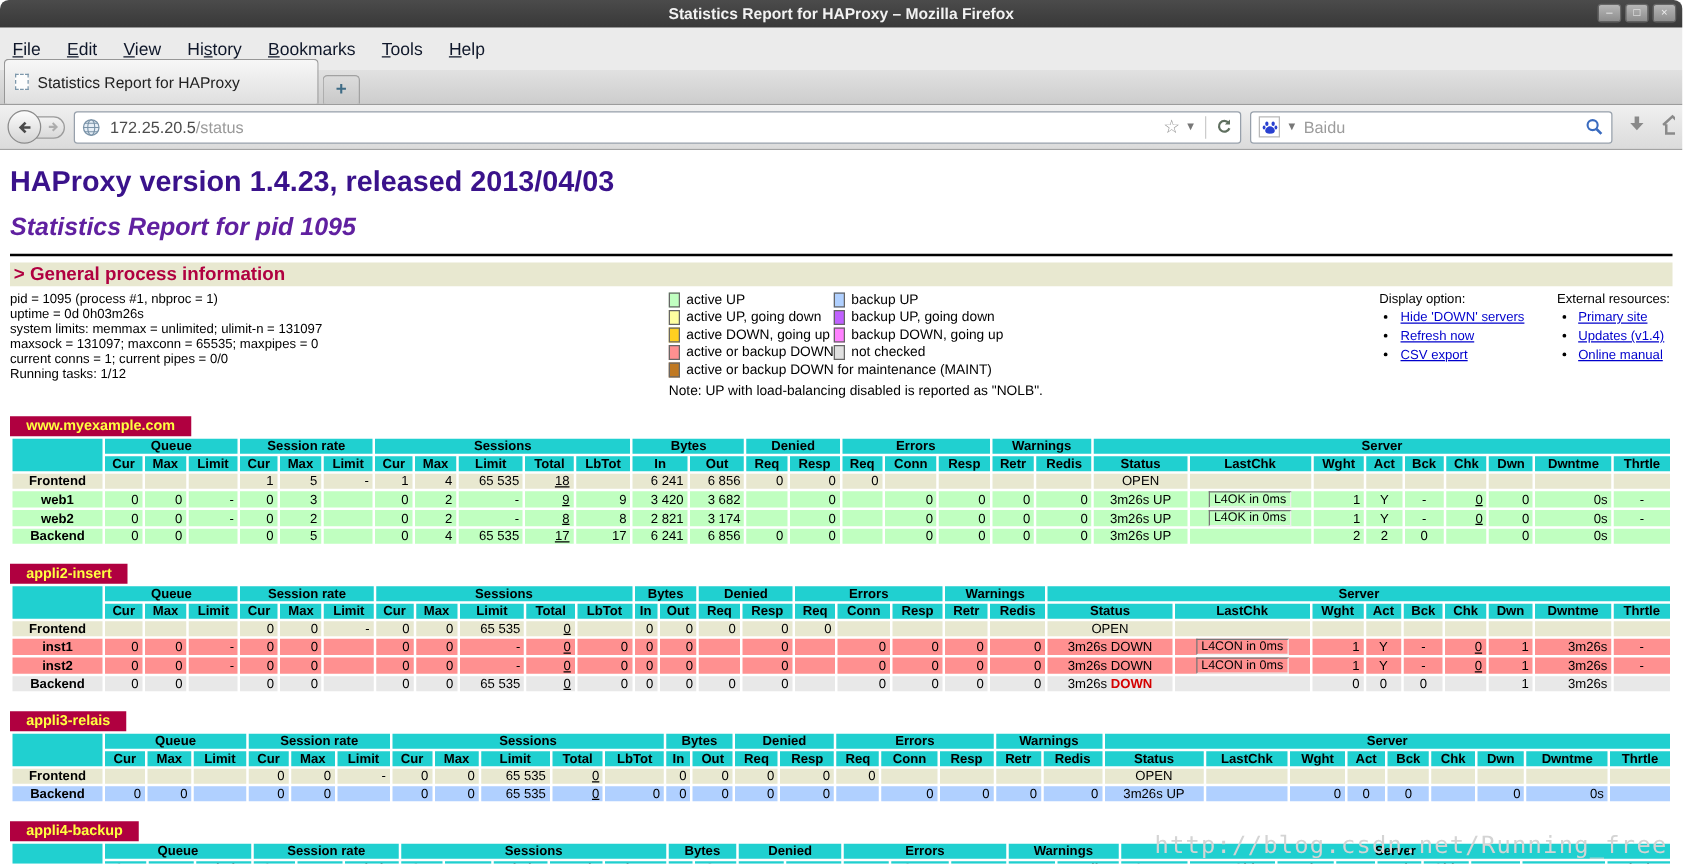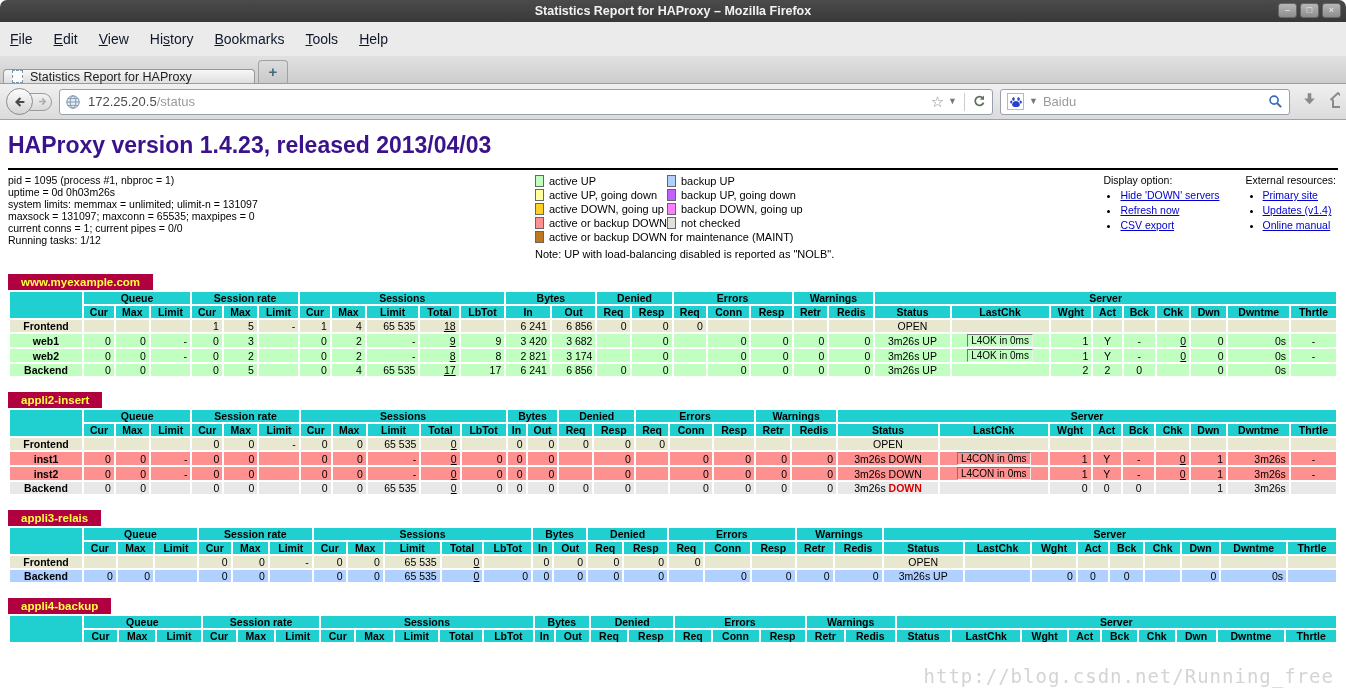--- a/index.html
+++ b/index.html
@@ -21,21 +21,21 @@
     border: 1px solid #666; border-radius: 3px; color: #f0f0f0;
     font-size: 9px; line-height: 13px; font-weight: normal; text-align: center; cursor: default;
   }
   .menubar { height: 34px; background: #ebebeb; display: flex; align-items: center; padding-left: 10px; font-size: 14px; color: #0f172a; }
   .menu-item { margin-right: 21px; }
   .tabbar {
     height: 28px; background: linear-gradient(#e1e1e1, #cdcdcd);
     display: flex; align-items: flex-end; padding-left: 3px; border-bottom: 1px solid #9c9c9c;
   }
   .tab {
-    width: 252px; height: 14px; background: linear-gradient(#f7f7f7, #dfdfdf);
+    width: 252px; height: 36px; background: linear-gradient(#f7f7f7, #dfdfdf);
     border: 1px solid #979797; border-bottom: none; border-radius: 4px 4px 0 0;
     display: flex; align-items: center; padding: 0 8px; gap: 7px; font-size: 12.5px; color: #222;
   }
   .tab-title { overflow: hidden; white-space: nowrap; }
   .tab-icon { width: 11px; height: 13px; border: 1px dashed #7d97aa; background: #fdfdfd; flex: none; }
   .newtab-btn {
     width: 30px; height: 23px; margin-left: 3px; background: linear-gradient(#dcdcdc, #c9c9c9);
     border: 1px solid #a2a2a2; border-bottom: none; border-radius: 4px 4px 0 0;
     text-align: center; line-height: 21px; font-size: 15px; font-weight: bold; color: #3f6c86;
   }
@@ -207,21 +207,23 @@
 
   <span class="home-stub">
     <svg width="20" height="20" viewBox="0 0 16 16">
       <path d="M2 8 L8 2.5 L14 8 M4 7.5 V13.5 H12 V7.5" stroke="#8a8a8a" stroke-width="1.6" fill="none"></path>
     </svg>
   </span>
 </div>
 
 <div class="content">
   <h1>HAProxy version 1.4.23, released 2013/04/03</h1>
+  <h2>Statistics Report for pid 1095</h2>
   <div class="hrline"></div>
+  <h3>&gt; General process information</h3>
 
   <div class="info-row">
     <div class="proc-info" id="proc-info">
         <div>pid = 1095 (process #1, nbproc = 1)</div>
         <div>uptime = 0d 0h03m26s</div>
         <div>system limits: memmax = unlimited; ulimit-n = 131097</div>
         <div>maxsock = 131097; maxconn = 65535; maxpipes = 0</div>
         <div>current conns = 1; current pipes = 0/0</div>
         <div>Running tasks: 1/12</div>
       </div>

